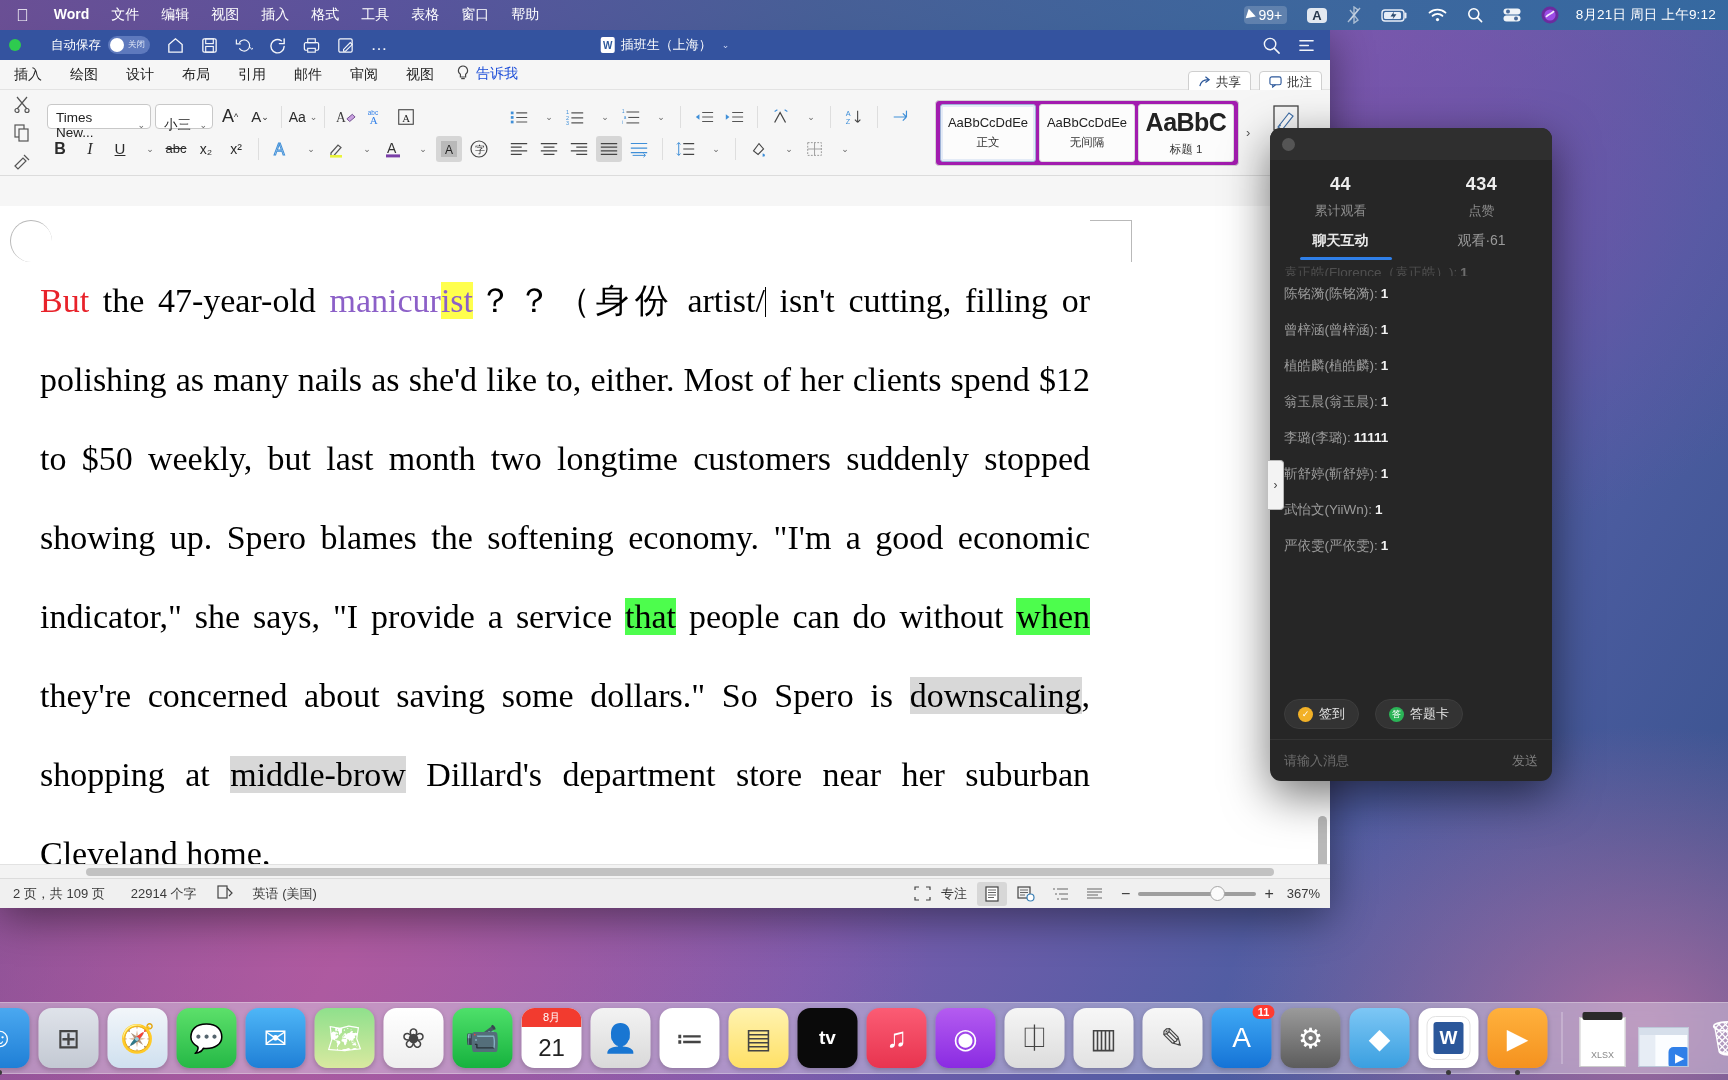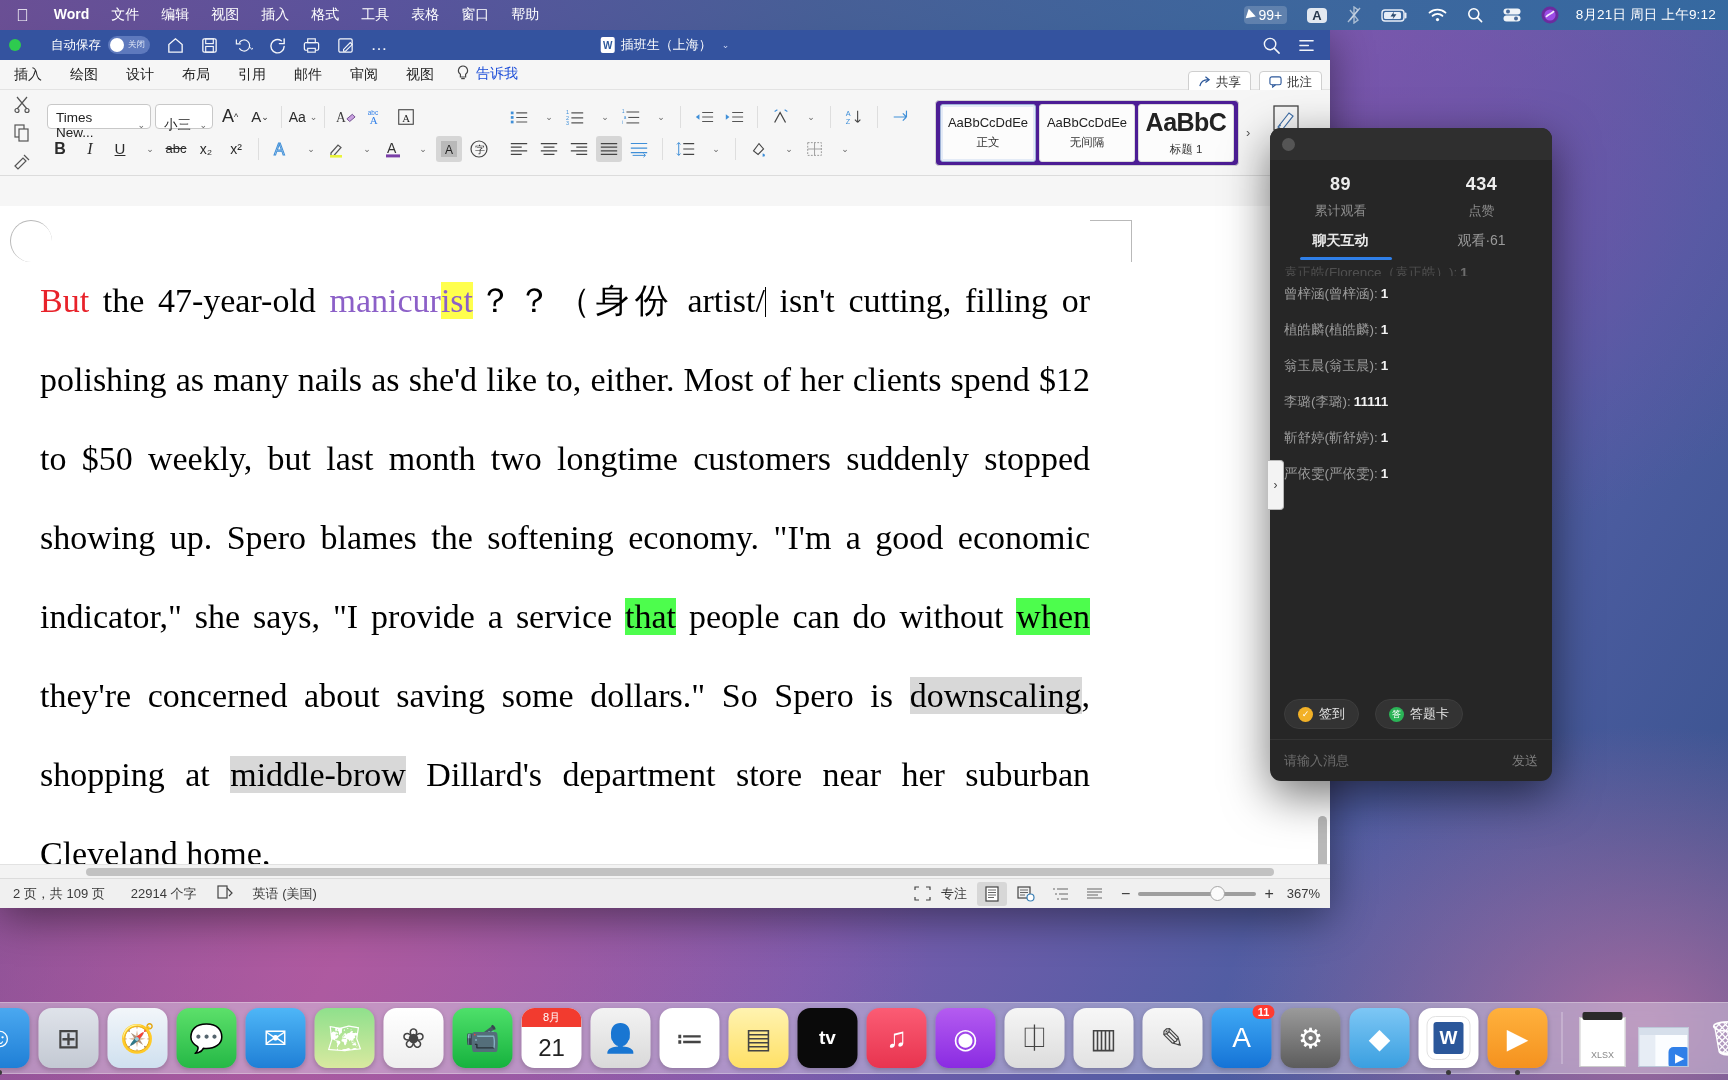--- a/index.html
+++ b/index.html
@@ -75,21 +75,21 @@
   .fontbox.name{width:104px;}
   .fontbox.size{width:58px;}
   .caret{font-size:9px;color:#666;margin-left:4px;}
   .ic{width:26px;height:26px;display:flex;align-items:center;justify-content:center;font-size:15px;color:#2b2b2b;}
   .ic.sm{width:22px;}
   .ic svg{width:20px;height:20px;}
   .ic.sel{background:#d6d6d6;border-radius:3px;}
   .clipcol{display:flex;flex-direction:column;gap:3px;align-items:center;padding-left:4px;}
 
   
-  .gallery{display:flex;align-items:center;background:#4c1d95;border:1px solid #d3d3d3;border-radius:4px;
+  .gallery{display:flex;align-items:center;background:#a21caf;border:1px solid #d3d3d3;border-radius:4px;
     height:66px;padding:4px;gap:3px;}
   .gcard{width:96px;height:58px;border:1px solid #dcdcdc;border-radius:3px;background:#fcfcfc;
     display:flex;flex-direction:column;align-items:center;justify-content:center;gap:5px;}
   .gcard.active{border:1px solid #9db2d6;box-shadow:0 0 0 2px #e4ebf7 inset;}
   .gcard .sample{font-size:13px;color:#222;}
   .gcard .sample.big{font-size:25px;font-weight:bold;letter-spacing:-.5px;}
   .gcard .cname{font-size:11.5px;color:#333;}
   .galcaret{padding:0 7px;color:#555;font-size:13px;}
   .bigbtn{display:flex;flex-direction:column;align-items:center;justify-content:center;width:58px;gap:3px;font-size:12px;color:#222;}
   .bigbtn .gi{width:34px;height:32px;display:flex;align-items:center;justify-content:center;}
@@ -736,39 +736,41 @@
 
 <div id="lp-handle">
   <span>›</span>
 </div>
 <div id="livepanel">
   <div id="lp-head">
     <div class="dot"></div>
   </div>
   <div id="lp-stats">
       <div class="stat">
-        <div class="num">89</div>
+        <div class="num">44</div>
         <div class="lab">累计观看</div>
       </div>
       <div class="stat">
         <div class="num">434</div>
         <div class="lab">点赞</div>
       </div>
     </div>
   <div id="lp-tabs">
       <div class="lptab active">聊天互动</div>
       <div class="lptab">观看·61</div>
     </div>
   <div id="lp-list">
       <div class="msg" style="opacity: 0.35; padding-top: 0px; padding-bottom: 0px; height: 12px; overflow: hidden;"><span>袁正皓(Florence（袁正皓）):</span><span class="val">1</span></div>
+      <div class="msg"><span>陈铭漪(陈铭漪):</span><span class="val">1</span></div>
       <div class="msg"><span>曾梓涵(曾梓涵):</span><span class="val">1</span></div>
       <div class="msg"><span>植皓麟(植皓麟):</span><span class="val">1</span></div>
       <div class="msg"><span>翁玉晨(翁玉晨):</span><span class="val">1</span></div>
       <div class="msg"><span>李璐(李璐):</span><span class="val">11111</span></div>
       <div class="msg"><span>靳舒婷(靳舒婷):</span><span class="val">1</span></div>
+      <div class="msg"><span>武怡文(YiiWn):</span><span class="val">1</span></div>
       <div class="msg"><span>严依雯(严依雯):</span><span class="val">1</span></div>
     </div>
   <div id="lp-actions">
       <div class="lpbtn">
         <span class="cicon y">✓</span>
         <span>签到</span>
       </div>
       <div class="lpbtn">
         <span class="cicon g">答</span>
         <span>答题卡</span>

